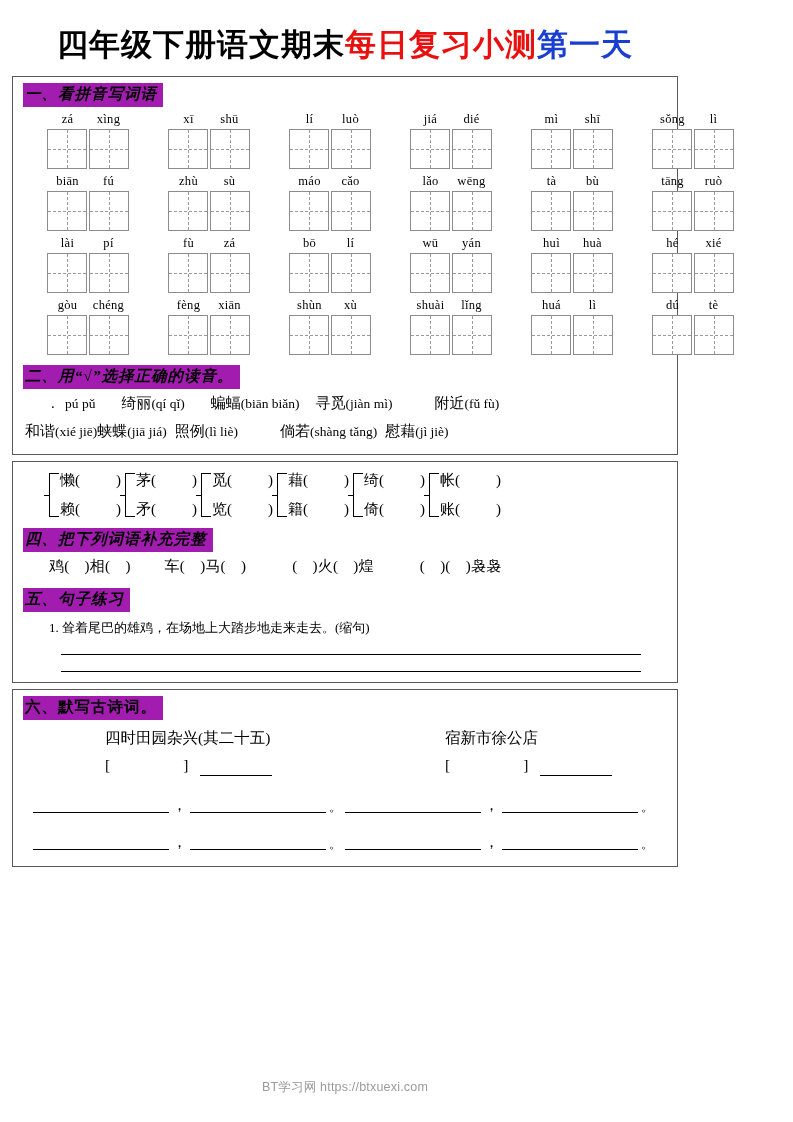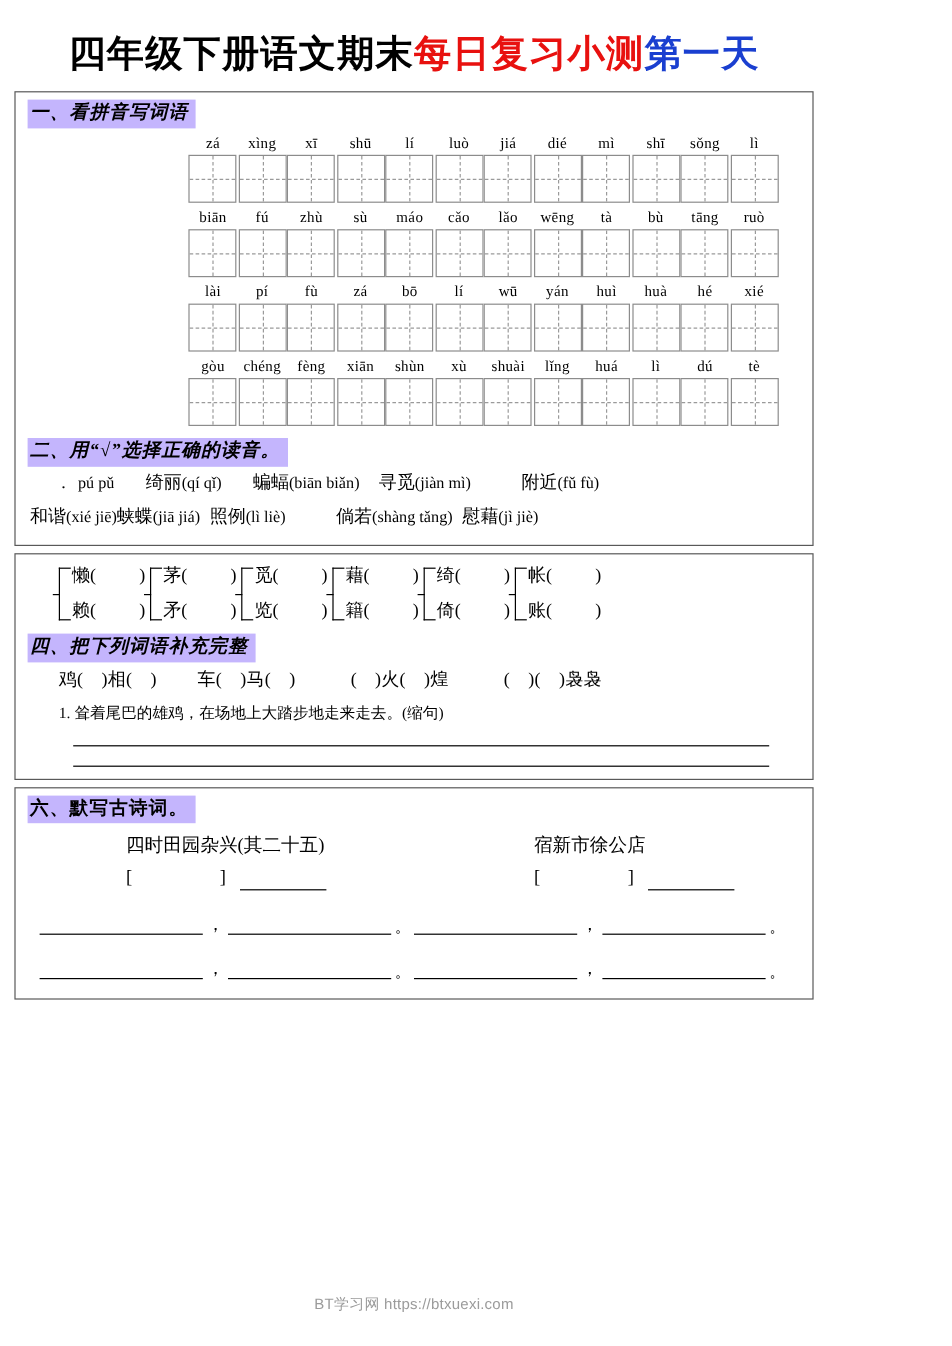--- a/index.html
+++ b/index.html
@@ -44,38 +44,39 @@
     margin: 0 12px 6px 12px;
     box-sizing: border-box;
     background: #fff;
     position: relative;
   }
   .box-inner { padding: 6px 10px 8px 10px; }
 
   
   .sec-head {
     display: inline-block;
-    background: #c4b5fd;
+    background: #a21caf;
     font-weight: bold;
     font-size: 15.5px;
     line-height: 1.35;
     padding: 1px 6px 2px 2px;
     letter-spacing: 1px;
     font-family: "Liberation Serif", "DejaVu Serif", serif;
     font-style: italic;
   }
   .sec-head.noital { font-style: normal; }
 
   
   .py-row {
     display: flex;
-    justify-content: flex-end;
+    justify-content: flex-start;
     padding: 0 18px 0 24px;
     margin-top: 5px;
     box-sizing: border-box;
+    gap: 39px;
   }
   .py-group { display: flex; flex-direction: column; align-items: center; }
   .py-labels {
     display: flex;
     justify-content: space-around;
     width: 100%;
     font-size: 12.5px;
     font-family: "Liberation Serif", "DejaVu Serif", serif;
     letter-spacing: 0.3px;
     margin-bottom: 2px;
@@ -571,20 +572,23 @@
         </div>
       </div>
 
       <div style="margin-top:8px">
         <span class="sec-head">四、把下列词语补充完整</span>
       </div>
       <div class="s4-line">
         <span>鸡(　)相(　)</span><span class="gap-w"></span><span>车(　)马(　)</span><span class="gap-w2"></span><span>(　)火(　)煌</span><span class="gap-w2"></span><span>(　)(　)袅袅</span>
       </div>
 
+      <div style="margin-top:10px">
+        <span class="sec-head">五、句子练习</span>
+      </div>
       <div class="s5-item">1. 耸着尾巴的雄鸡，在场地上大踏步地走来走去。(缩句)</div>
       <div class="answer-line"></div>
       <div class="answer-line"></div>
 
     </div>
   </div>
 
   <div class="box" style="margin-bottom:0">
     <div class="box-inner" style="padding-bottom:16px">
 

